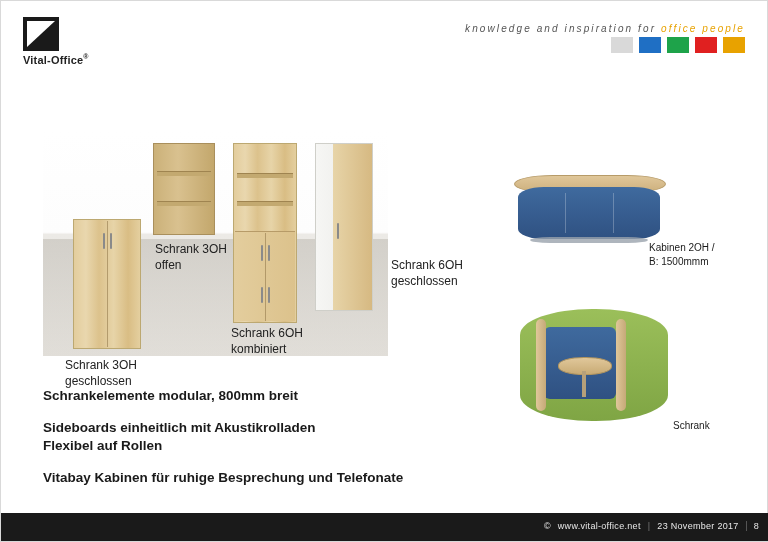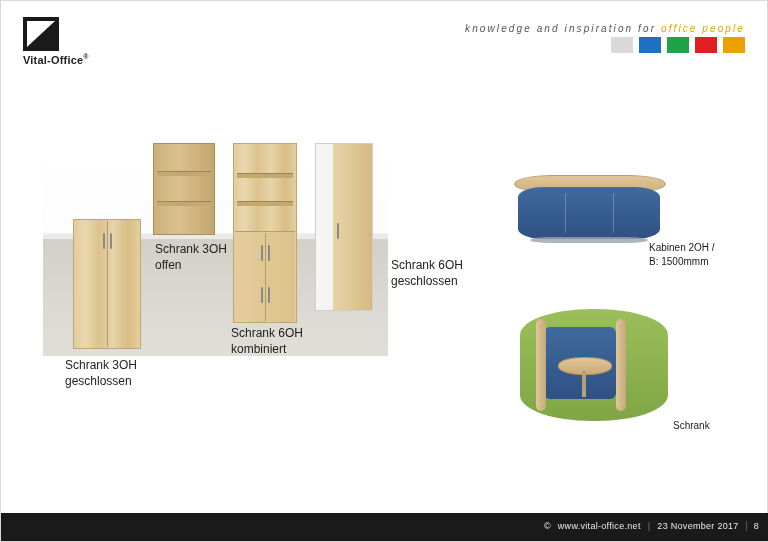--- a/index.html
+++ b/index.html
@@ -243,20 +243,26 @@
   <div class="render-vitabay">
     <div class="vb-shell"></div>
     <div class="vb-inner"></div>
     <div class="vb-edge-l"></div>
     <div class="vb-edge-r"></div>
     <div class="vb-table"></div>
     <div class="vb-post"></div>
   </div>
   <div class="side-label" style="left:672px;top:418px;">Schrank</div>
 
+  <div class="bullets">
+    <div class="bullet">Schrankelemente modular, 800mm breit</div>
+    <div class="bullet">Sideboards einheitlich mit Akustikrolladen
+Flexibel auf Rollen</div>
+    <div class="bullet">Vitabay Kabinen für ruhige Besprechung und Telefonate</div>
+  </div>
 
   <div class="footer">
     <div class="footer-right">
       <span>©</span>
       <span>www.vital-office.net</span>
       <span class="footer-sep">|</span>
       <span>23 November 2017</span>
       <span class="footer-page">8</span>
     </div>
   </div>

